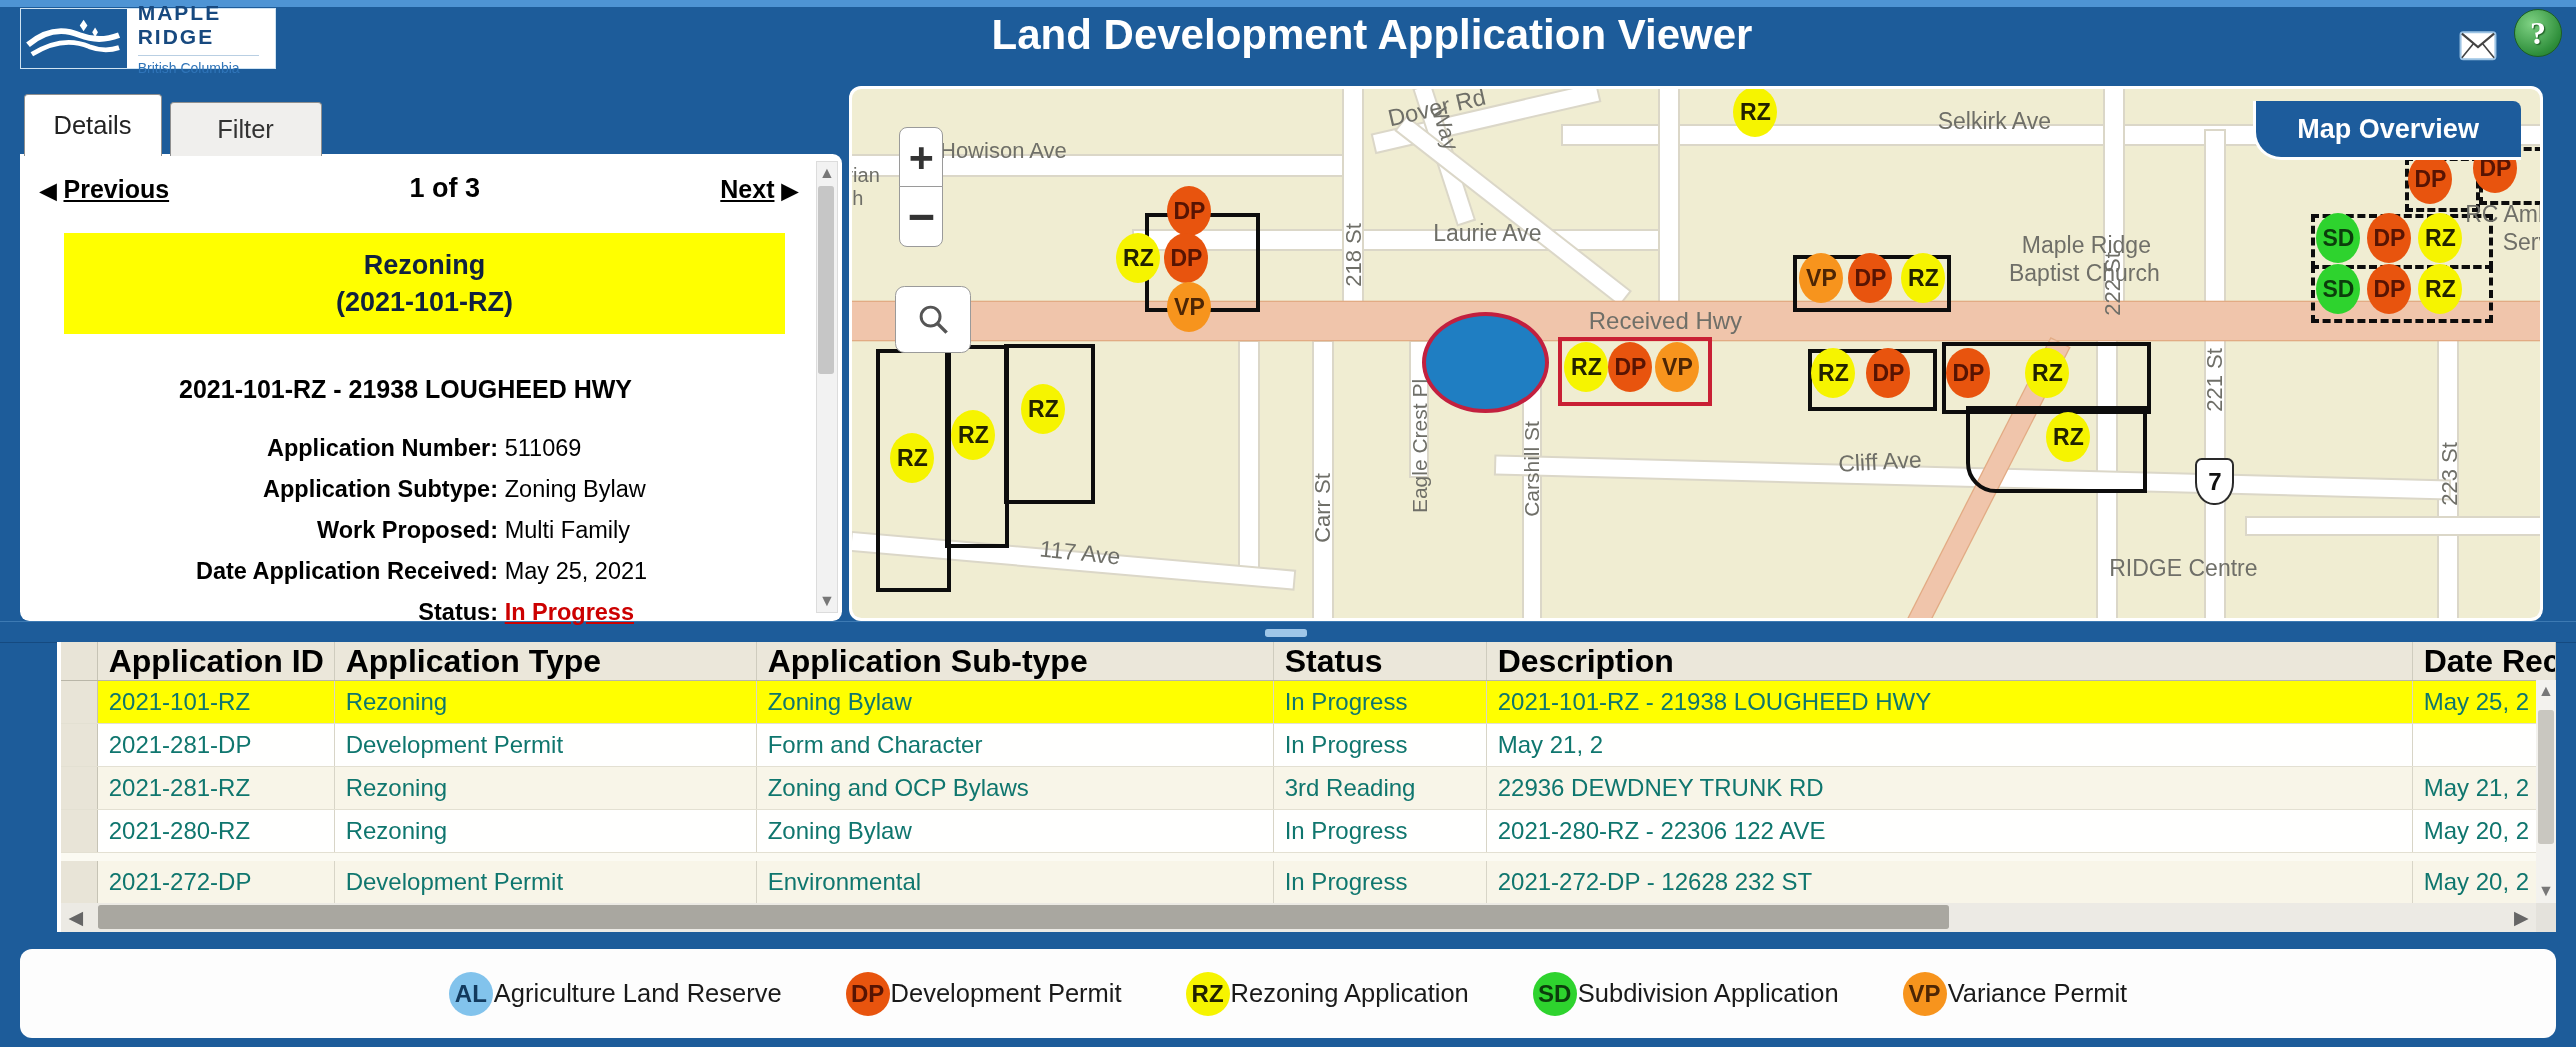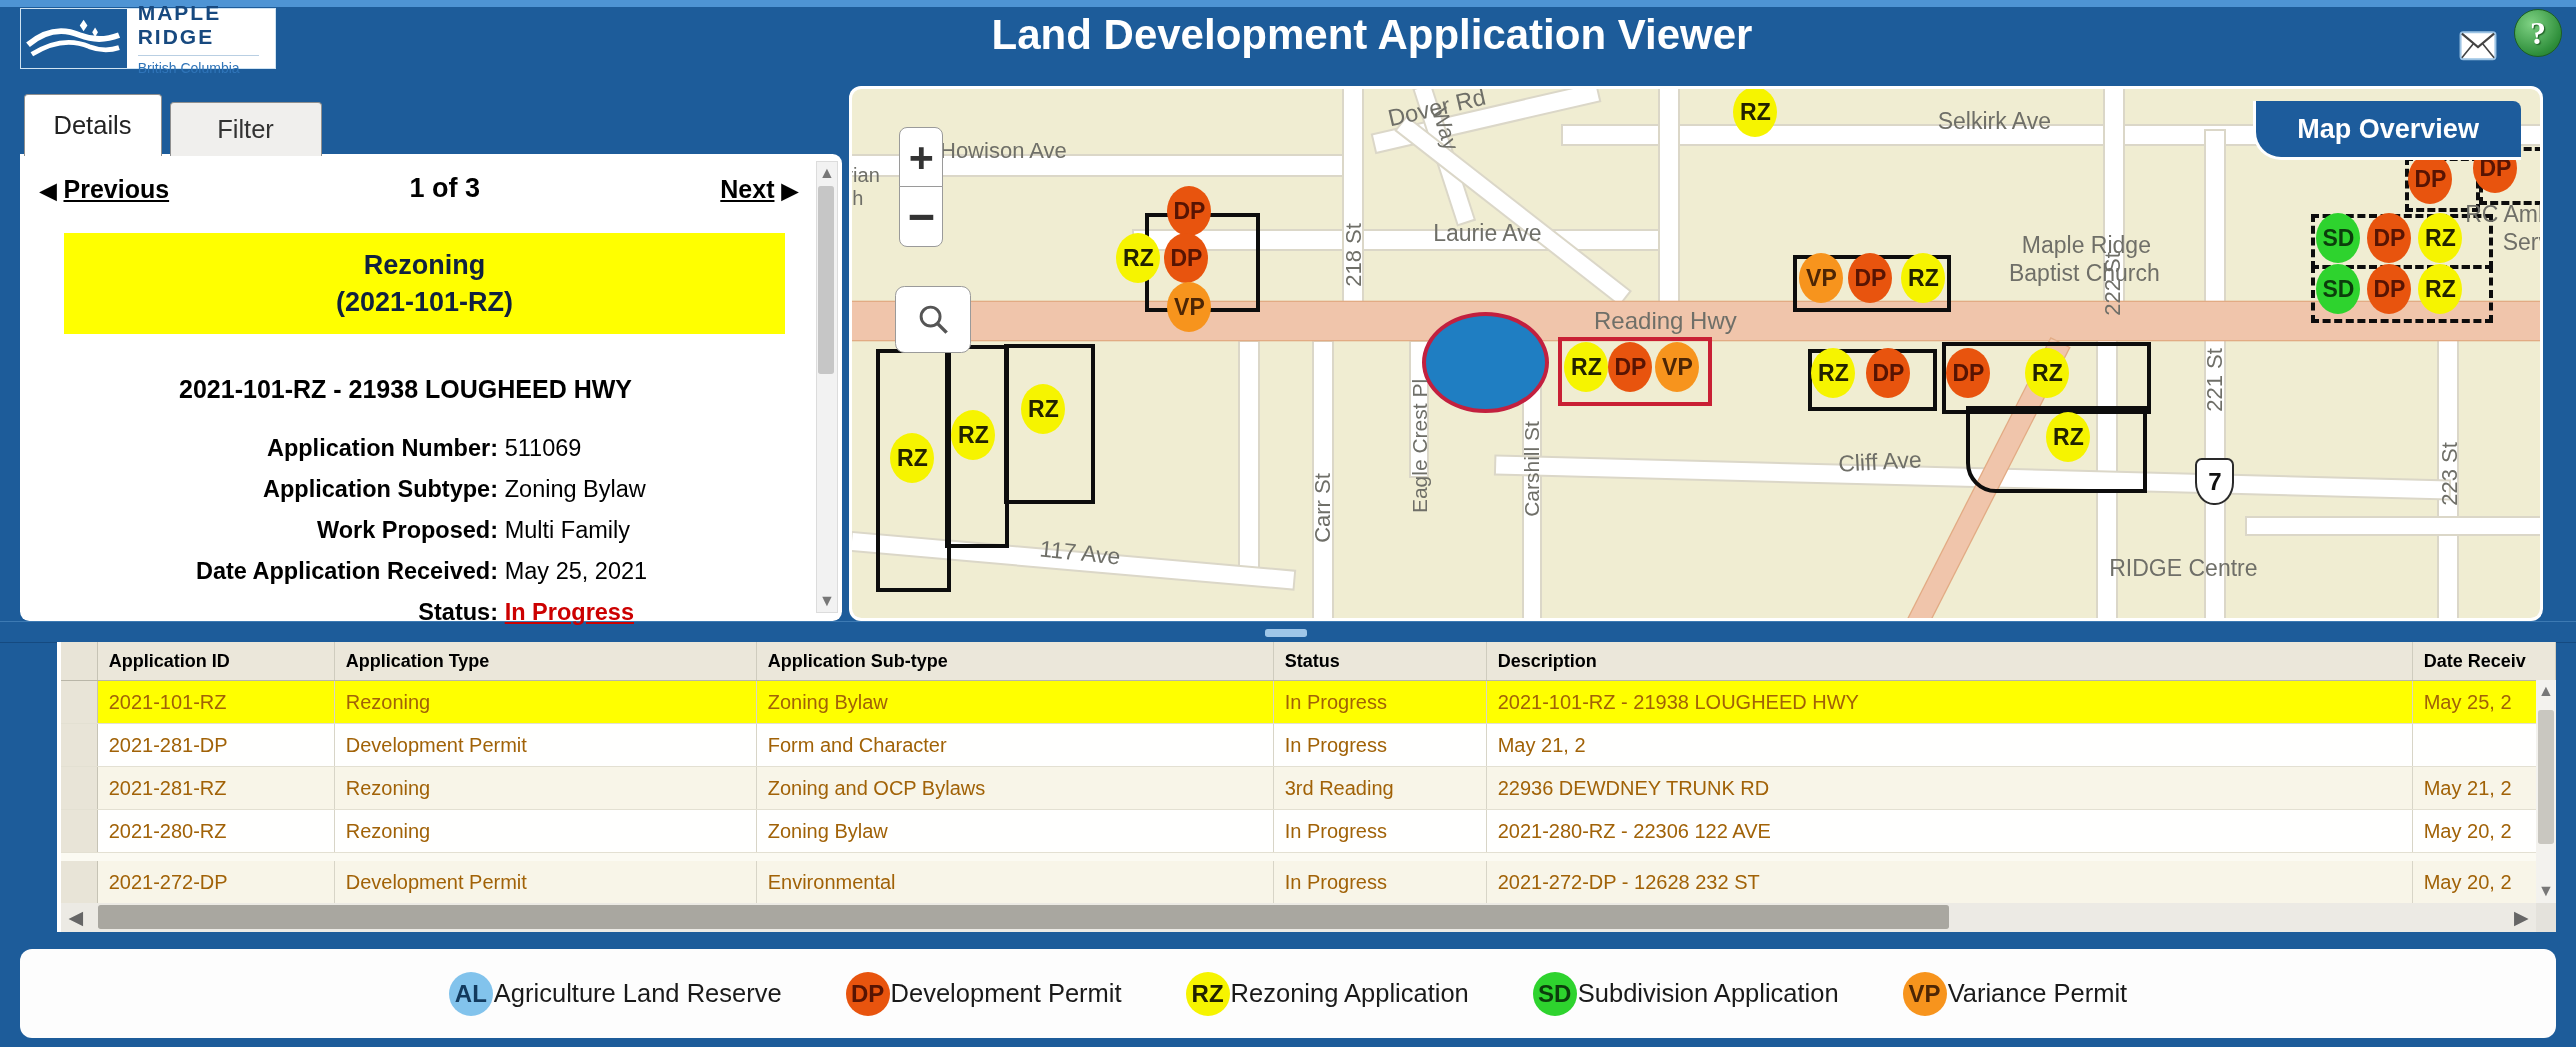--- a/index.html
+++ b/index.html
@@ -76,23 +76,23 @@
                 font-size:24px;font-weight:bold;color:#111;z-index:5;box-sizing:border-box;}
 
   
   #splitter{position:absolute;left:0;top:621px;width:2576px;height:20px;background:#1d5c9a;border-top:1.3px solid #3d7ab3;border-bottom:1.3px solid #154a80;cursor:row-resize;}
   #splitter .handle{position:absolute;left:1265px;top:6.7px;width:42px;height:8px;background:#9fc6e8;border-radius:2.7px;}
 
   
   #table-panel{position:absolute;left:57px;top:642px;width:2499px;height:290px;background:#fbfaf2;
                border-left:4px solid #fff;box-sizing:border-box;overflow:hidden;}
   .thead,.trow{display:grid;grid-template-columns:37px 237px 422px 517px 213px 926px minmax(0,1fr);}
-  .thead{height:38px;background:#ebe7da;font-weight:bold;font-size:18px;color:#000;border-bottom:1.3px solid #b9b6a8;}
+  .thead{height:38px;background:#ebe7da;font-weight:bold;font-size:32px;color:#000;border-bottom:1.3px solid #b9b6a8;}
   .thead .cell{display:flex;align-items:center;padding-left:10.7px;border-right:0.7px solid #cfccbe;overflow:hidden;white-space:nowrap;cursor:pointer;}
-  .trow{height:42px;font-size:20px;color:#a16207;border-bottom:1.3px solid #e3e0d2;cursor:pointer;}
+  .trow{height:42px;font-size:24px;color:#0f766e;border-bottom:1.3px solid #e3e0d2;cursor:pointer;}
   .trow .cell{display:flex;align-items:center;padding-left:10.7px;border-right:0.7px solid #d8d5c7;overflow:hidden;white-space:nowrap;}
   .cell.rowhdr{background:#e8e4d7;border-right:1.3px solid #c6c3b5;padding-left:0;}
   .trow.selected{background:#ffff00;}
   .trow.alt{background:#f8f5e8;}
   .trow.white{background:#fffffe;}
   .trow:last-of-type{margin-top:8px;}
   #table-vscroll{position:absolute;right:0;top:38px;bottom:29.5px;width:20px;background:#f3f2ee;}
   #table-vscroll .thumb{position:absolute;left:2px;top:29.5px;width:16px;height:134px;background:#c9c7c0;border-radius:2.7px;cursor:pointer;}
   #table-hscroll{position:absolute;left:0;right:20px;bottom:0;height:29.5px;background:#eceae4;}
   #table-hscroll .thumb{position:absolute;left:37px;top:2.7px;width:1851px;height:24px;background:#a9a7a0;border-radius:2.7px;cursor:pointer;}
@@ -233,21 +233,21 @@
         <div class="street-label" style="left: 151px; top: 62px; font-size: 22px; transform: translate(-50%, -50%) rotate(0deg);">Howison Ave</div>
         <div class="street-label" style="left: 585px; top: 19px; font-size: 23.5px; transform: translate(-50%, -50%) rotate(-13deg);">Dover Rd</div>
         <div class="street-label" style="left: 593px; top: 40px; font-size: 22px; transform: translate(-50%, -50%) rotate(72deg);">Way</div>
         <div class="street-label" style="left: 502px; top: 166px; font-size: 22px; transform: translate(-50%, -50%) rotate(-90deg);">218 St</div>
         <div class="street-label" style="left: 10.7px; top: 86px; font-size: 20px; transform: translate(-50%, -50%) rotate(0deg);">rian</div>
         <div class="street-label" style="left: 5.4px; top: 109px; font-size: 20px; transform: translate(-50%, -50%) rotate(0deg);">h</div>
         <div class="street-label" style="left: 1142px; top: 32px; font-size: 23px; transform: translate(-50%, -50%) rotate(0deg);">Selkirk Ave</div>
         <div class="street-label" style="left: 635px; top: 144px; font-size: 23px; transform: translate(-50%, -50%) rotate(0deg);">Laurie Ave</div>
         <div class="street-label" style="left: 1234px; top: 156px; font-size: 23px; transform: translate(-50%, -50%) rotate(0deg);">Maple Ridge</div>
         <div class="street-label" style="left: 1232px; top: 184px; font-size: 23px; transform: translate(-50%, -50%) rotate(0deg);">Baptist Church</div>
-        <div class="street-label" style="left: 813px; top: 232px; font-size: 24px; transform: translate(-50%, -50%) rotate(0deg);">Reading Hwy</div>
+        <div class="street-label" style="left: 813px; top: 232px; font-size: 24px; transform: translate(-50%, -50%) rotate(0deg);">Received Hwy</div>
         <div class="street-label" style="left: 1363px; top: 291px; font-size: 22px; transform: translate(-50%, -50%) rotate(-90deg);">221 St</div>
         <div class="street-label" style="left: 1261px; top: 195px; font-size: 22px; transform: translate(-50%, -50%) rotate(-90deg);">222 St</div>
         <div class="street-label" style="left: 1598px; top: 385px; font-size: 22px; transform: translate(-50%, -50%) rotate(-90deg);">223 St</div>
         <div class="street-label" style="left: 1028px; top: 373px; font-size: 23px; transform: translate(-50%, -50%) rotate(-3deg);">Cliff Ave</div>
         <div class="street-label" style="left: 228px; top: 464px; font-size: 23px; transform: translate(-50%, -50%) rotate(6deg);">117 Ave</div>
         <div class="street-label" style="left: 471px; top: 419px; font-size: 22px; transform: translate(-50%, -50%) rotate(-90deg);">Carr St</div>
         <div class="street-label" style="left: 568px; top: 357px; font-size: 21px; transform: translate(-50%, -50%) rotate(-90deg);">Eagle Crest Pl</div>
         <div class="street-label" style="left: 680px; top: 380px; font-size: 21px; transform: translate(-50%, -50%) rotate(-90deg);">Carshill St</div>
         <div class="street-label" style="left: 1331px; top: 479px; font-size: 23px; transform: translate(-50%, -50%) rotate(0deg);">RIDGE Centre</div>
         <div class="street-label" style="left: 1662px; top: 125px; font-size: 23px; transform: translate(-50%, -50%) rotate(0deg);">RC Ambu</div>

